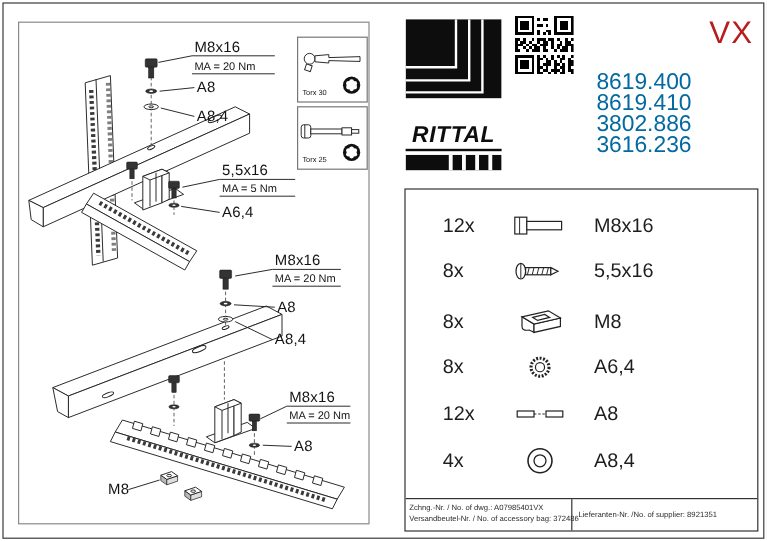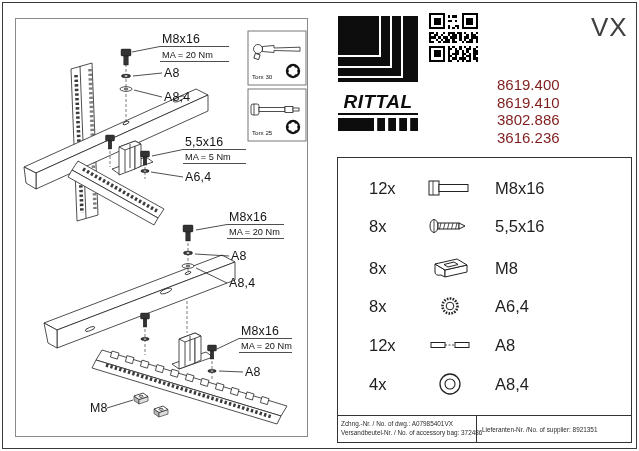--- a/index.html
+++ b/index.html
@@ -13,28 +13,28 @@
   .fw{fill:#fff;stroke:#222;stroke-width:.8;}
   .dk{fill:#333;stroke:#111;stroke-width:.4;}
   .dash{stroke:#444;stroke-dasharray:3 2;stroke-width:.7;fill:none;}
   .holes{stroke:#3a3a3a;stroke-width:3.6;stroke-dasharray:2.4 2.2;fill:none;}
   .lbl{font:12.4px "Liberation Sans",sans-serif;fill:#141414;letter-spacing:.2px;}
   .tq{font:9.2px "Liberation Sans",sans-serif;fill:#141414;}
   .tool-lbl{font:6.2px "Liberation Sans",sans-serif;fill:#141414;}
   
   .logo{position:absolute;left:338px;top:16px;width:80px;}
   .brand{font-size:19px;font-weight:bold;font-style:italic;letter-spacing:.5px;color:#0d0d0d;
-         text-align:center;line-height:21px;margin-top:5px;}
+         text-align:center;line-height:21px;margin-top:15px;}
   .brand-rule{height:2px;background:#0d0d0d;margin-top:1px;}
   
   .qr{position:absolute;left:429px;top:13px;width:49px;height:49px;}
   
-  .vx{position:absolute;left:591px;top:12px;font-size:26px;color:#404040;letter-spacing:1px;}
-  
-  .models{position:absolute;top:76px;font-size:15px;color:#7f1d1d;}
+  .vx{position:absolute;left:591px;top:12px;font-size:26px;color:#b91c1c;letter-spacing:1px;}
+  
+  .models{position:absolute;top:60px;font-size:19px;color:#0369a1;}
   .models div{height:17.6px;line-height:17.6px;}
   .mcol1{left:497px;} .mcol2{left:569px;}
   
   .parts{position:absolute;left:337px;top:157px;width:295px;height:286px;border:1px solid #333;
          box-sizing:border-box;background:#fff;}
   .prow{position:absolute;left:0;width:100%;height:24px;}
   .qty{position:absolute;left:31px;width:40px;font-size:16.5px;color:#1e1e1e;line-height:24px;}
   .ico{position:absolute;left:85px;width:54px;height:24px;display:flex;align-items:center;justify-content:center;}
   .plabel{position:absolute;left:157px;font-size:16.5px;color:#1e1e1e;line-height:24px;}
   

